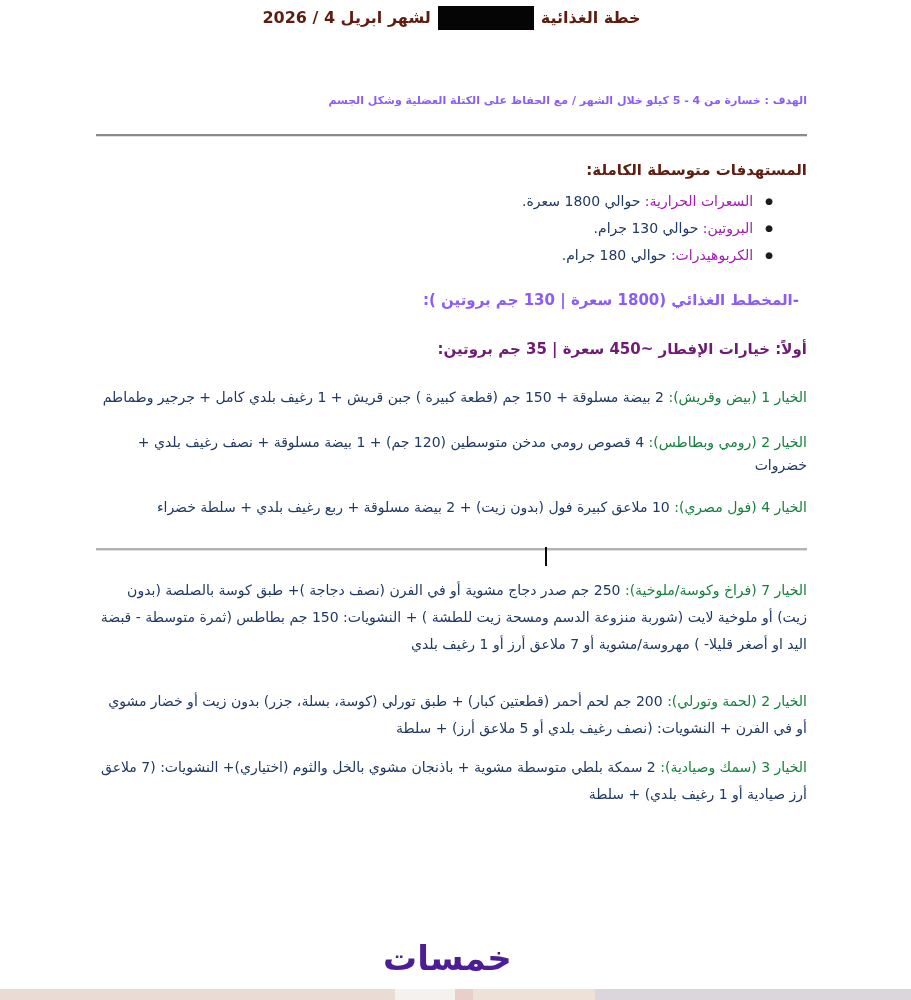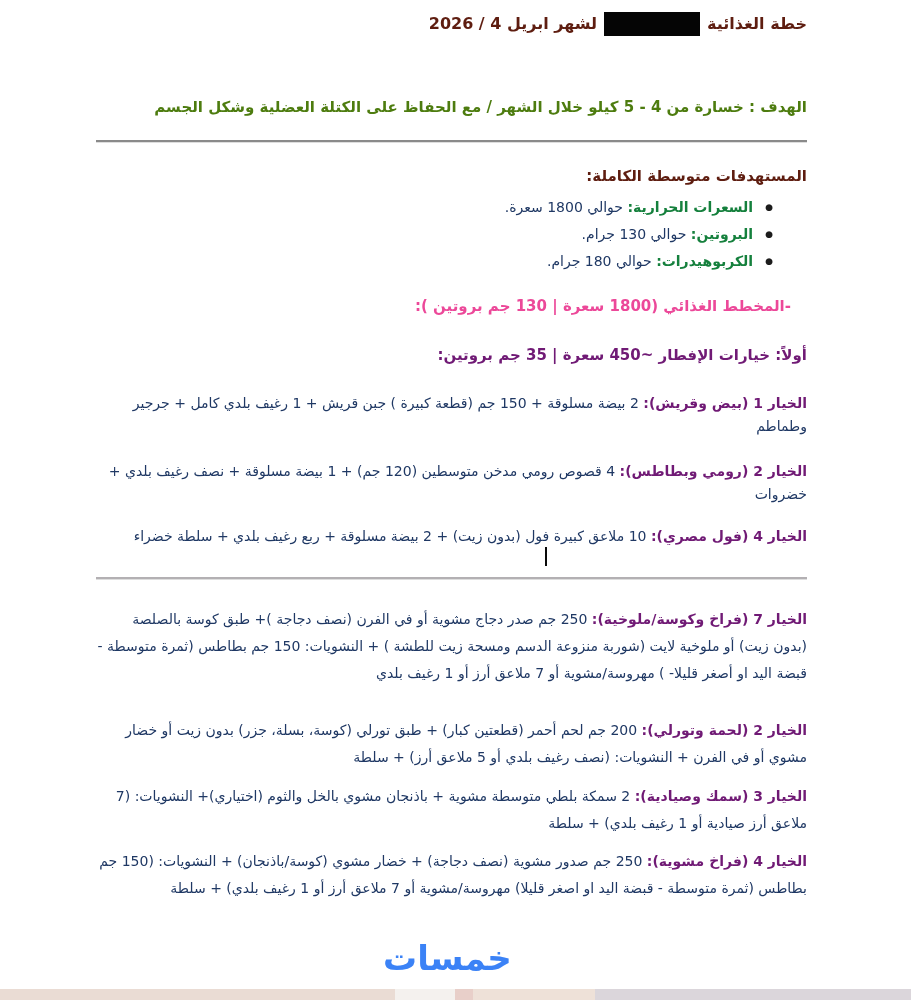--- a/index.html
+++ b/index.html
@@ -4,57 +4,57 @@
 <style>
   html,body{margin:0;padding:0;}
   body{
     width:911px;height:1000px;position:relative;overflow:hidden;
     background:#ffffff;
     font-family:"DejaVu Sans", sans-serif;
     direction:rtl;
   }
   .doc{position:absolute;top:0;right:104px;left:96px;direction:rtl;}
   .title-line{
-    margin:12px auto;font-size:16px;font-weight:bold;
+    margin:6px auto;text-align:center;font-size:16px;font-weight:bold;
     color:#5e1d10;line-height:24px;white-space:nowrap;
   }
   .redact{
     display:inline-block;width:96px;height:24px;background:#050505;
     vertical-align:-7px;margin:0 7px;
   }
   .goal{
-    margin:60px 0 16px 0;font-size:15px;font-weight:bold;color:#4d7c0f;line-height:22px;
+    margin:60px 0 16px 0;font-size:11px;font-weight:bold;color:#8b5cf6;line-height:22px;
   }
   hr{margin:22px 0 0 0;border:none;height:2px;background:#8a8a8a;border-bottom:1px solid #dedede;}
   hr.light{background:#b3b0b3;margin-top:29px;}
   .targets-heading{
     margin:23px 0 0 0;font-size:15px;font-weight:bold;color:#5e1d10;line-height:21px;
   }
   ul.targets{margin:7px 0 0 0;padding:0 34px 0 0;list-style:none;}
   ul.targets li{font-size:14px;line-height:27px;color:#1f3864;}
   ul.targets li::before{content:"●";font-size:9px;color:#1c1c1c;margin-left:12px;vertical-align:2px;}
-  .t-label{font-weight:bold;color:#15803d;}
+  .t-label{font-weight:normal;color:#a21caf;}
   .t-value{color:#1f3864;}
-  .plan-title{margin:21px 16px 0 0;font-size:15px;font-weight:bold;color:#ec4899;line-height:21px;}
+  .plan-title{margin:21px 8px 0 0;font-size:15px;font-weight:bold;color:#8b5cf6;line-height:21px;}
   .sec-heading{margin:28px 0 0 0;font-size:15px;font-weight:bold;color:#701a75;line-height:21px;}
   p.option{margin:0;font-size:14px;color:#1f3864;}
   p.bf{line-height:23px;}
   p.lu{line-height:27px;}
   p.o1{margin-top:26px;}
   p.o2{margin-top:22px;}
   p.o3{margin-top:19px;}
   p.l1{margin-top:26px;}
   p.l2{margin-top:30px;}
   p.l3{margin-top:12px;text-align:right;}
   p.l4{margin-top:11px;}
-  .opt-label{font-weight:bold;color:#701a75;}
+  .opt-label{font-weight:normal;color:#15803d;}
   .caret{position:absolute;left:545px;top:547px;width:2px;height:19px;background:#0a0a0a;}
   .watermark{
     position:absolute;top:938px;left:383px;font-size:34px;font-weight:bold;
-    color:#3b82f6;direction:rtl;letter-spacing:1px;
+    color:#4c1d95;direction:rtl;letter-spacing:1px;
   }
   .bottom-strip{position:absolute;bottom:0;left:0;width:911px;height:11px;display:flex;direction:ltr;}
   .bottom-strip div{height:11px;}
   .seg1{width:395px;background:#eadcd4;}
   .seg2{width:60px;background:#f4f1ee;}
   .seg3{width:18px;background:#e8cfc9;}
   .seg4{width:122px;background:#eee1d8;}
   .seg5{width:316px;background:#dbd6db;}
 </style>
 </head>
@@ -90,21 +90,20 @@
 
   <hr class="light">
 
 
   <p class="option lu l1"><span class="opt-label">الخيار 7 (فراخ وكوسة/ملوخية):</span><span> 250 جم صدر دجاج مشوية أو في الفرن (نصف دجاجة )+ طبق كوسة بالصلصة (بدون زيت) أو ملوخية لايت (شوربة منزوعة الدسم ومسحة زيت للطشة ) + النشويات: 150 جم بطاطس (ثمرة متوسطة - قبضة اليد او أصغر قليلا- ) مهروسة/مشوية أو 7 ملاعق أرز أو 1 رغيف بلدي</span></p>
 
   <p class="option lu l2"><span class="opt-label">الخيار 2 (لحمة وتورلي):</span><span> 200 جم لحم أحمر (قطعتين كبار) + طبق تورلي (كوسة، بسلة، جزر) بدون زيت أو خضار مشوي أو في الفرن  + النشويات: (نصف رغيف بلدي أو 5 ملاعق أرز) + سلطة</span></p>
 
   <p class="option lu l3"><span class="opt-label">الخيار 3 (سمك وصيادية):</span><span> 2 سمكة بلطي متوسطة مشوية + باذنجان مشوي بالخل والثوم  (اختياري)+ النشويات: (7 ملاعق أرز صيادية أو 1 رغيف بلدي) + سلطة</span></p>
 
-  <p class="option lu l4"><span class="opt-label">الخيار 4 (فراخ مشوية):</span><span> 250 جم صدور مشوية (نصف دجاجة) + خضار مشوي (كوسة/باذنجان) + النشويات: (150 جم بطاطس (ثمرة متوسطة - قبضة اليد او اصغر قليلا) مهروسة/مشوية أو 7 ملاعق أرز أو 1 رغيف بلدي) + سلطة</span></p>
 
 </div>
 
 <div class="caret"></div>
 
 <div class="watermark">خمسات</div>
 
 <div class="bottom-strip">
   <div class="seg1"></div>
   <div class="seg2"></div>

